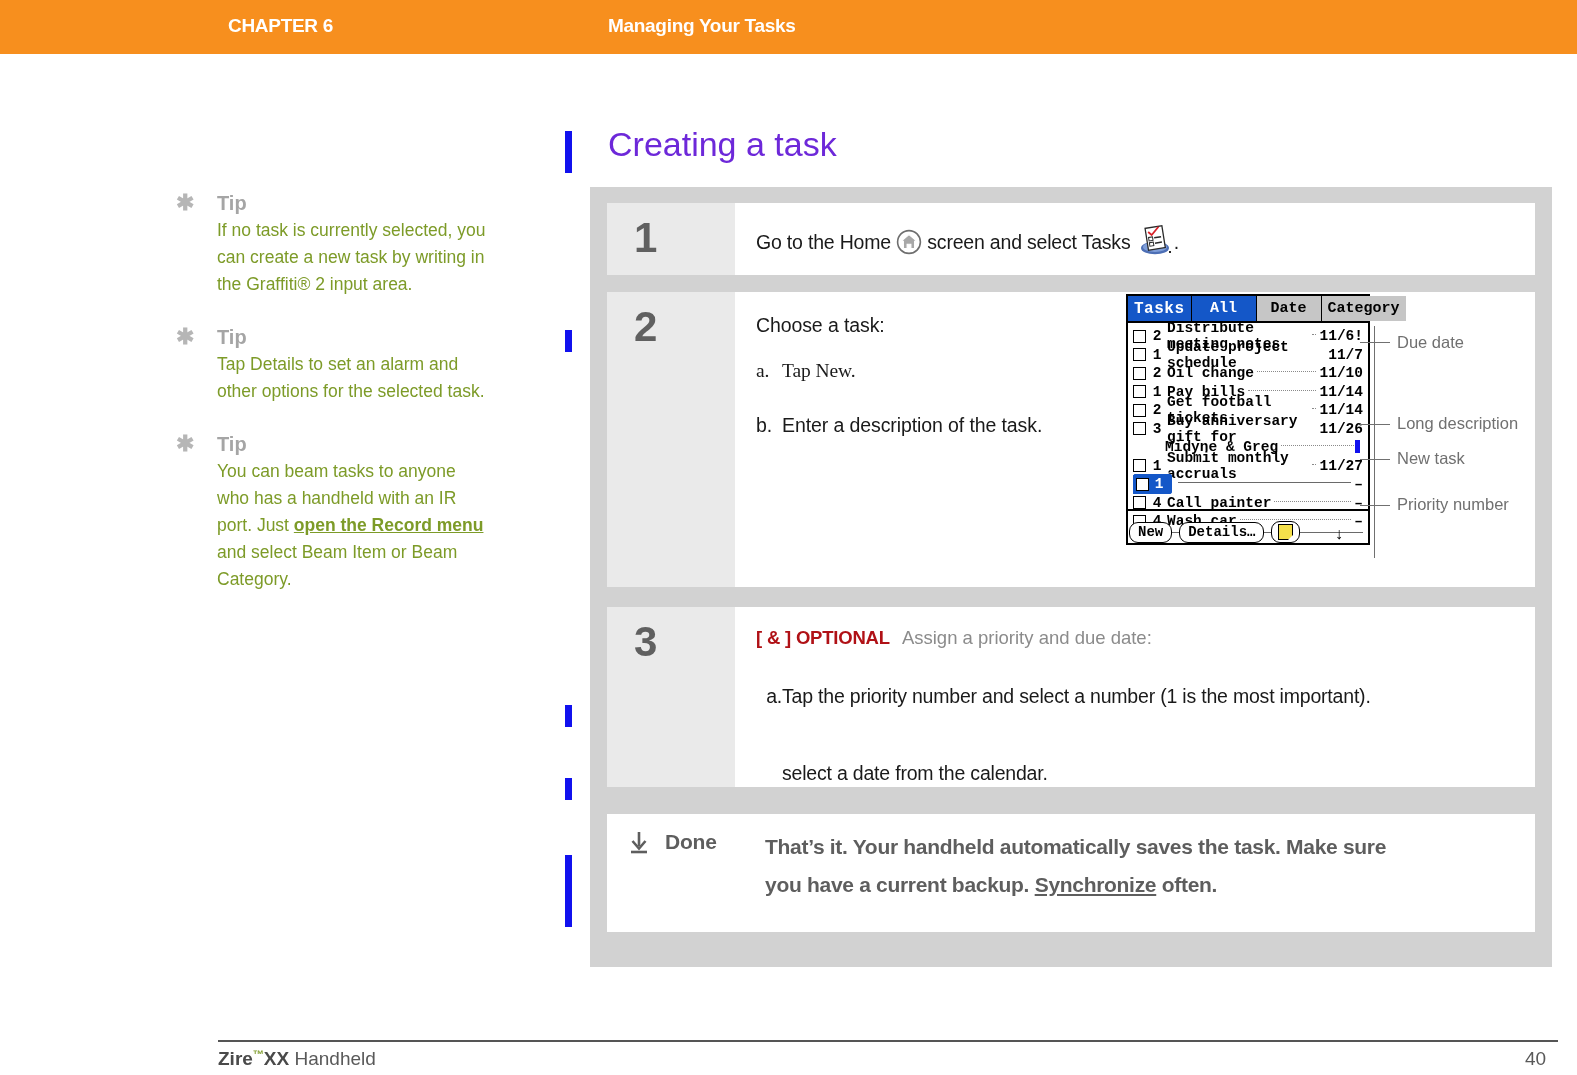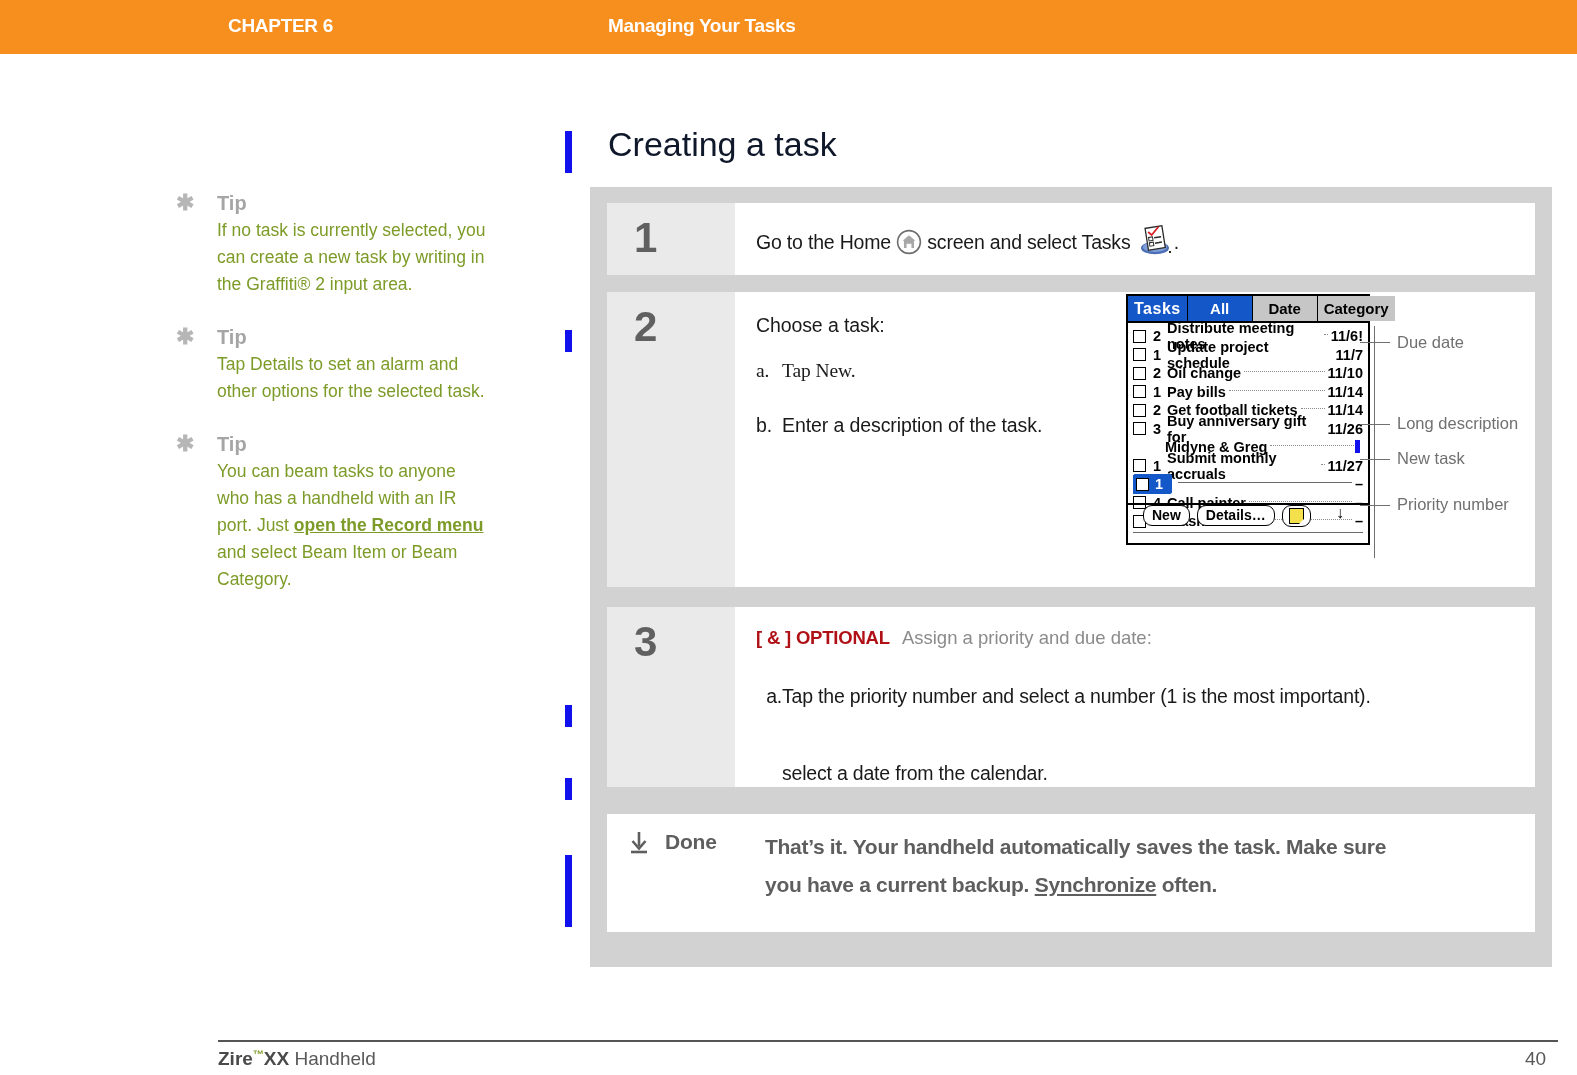--- a/index.html
+++ b/index.html
@@ -84,21 +84,21 @@
   .title-bar {
     position: absolute;
     left: 0px; top: 6px;
     width: 7px; height: 42px;
     background: #1111EE;
   }
   .section-title {
     position: absolute;
     left: 43px; top: 0px;
     font-size: 34px;
-    color: #0f172a;
+    color: #6d28d9;
     white-space: nowrap;
   }
 
   
   .change-bar {
     position: absolute;
     left: 565px;
     width: 7px;
     background: #1111EE;
   }
@@ -163,21 +163,21 @@
   .s2-sub-marker { display: inline-block; width: 26px; }
 
   
   .pda {
     position: absolute;
     left: 391px; top: 2px;
     width: 244px; height: 251px;
     background: #ffffff;
     border: 2px solid #000000;
     box-sizing: border-box;
-    font-family: Liberation Sans, sans-serif;
+    font-family: Liberation Mono, monospace;
   }
   .pda-titlebar {
     position: relative;
     height: 25px;
     border-bottom: 2px solid #000;
     display: flex;
     align-items: stretch;
   }
   .pda-app {
     background: #1457C8;
@@ -262,25 +262,25 @@
     background: #1111EE;
   }
   .pda-hr {
     border-bottom: 1.3px solid #6a6a6a;
     margin: 1px 0 1px 0;
   }
   .pda-buttons {
     position: absolute;
     left: 0; bottom: 0;
     width: 100%;
-    height: 40px;
+    height: 34px;
     border-top: 2px solid #000;
     display: flex;
-    align-items: flex-start;
-    padding-left: 15px;
+    align-items: flex-end;
+    padding-left: 1px;
     box-sizing: border-box;
   }
   .pda-btn {
     border: 1.6px solid #000;
     border-radius: 9px;
     font-size: 14px;
     font-weight: bold;
     padding: 1px 8px 2px 8px;
     margin-right: 7px;
     background: #fff;

